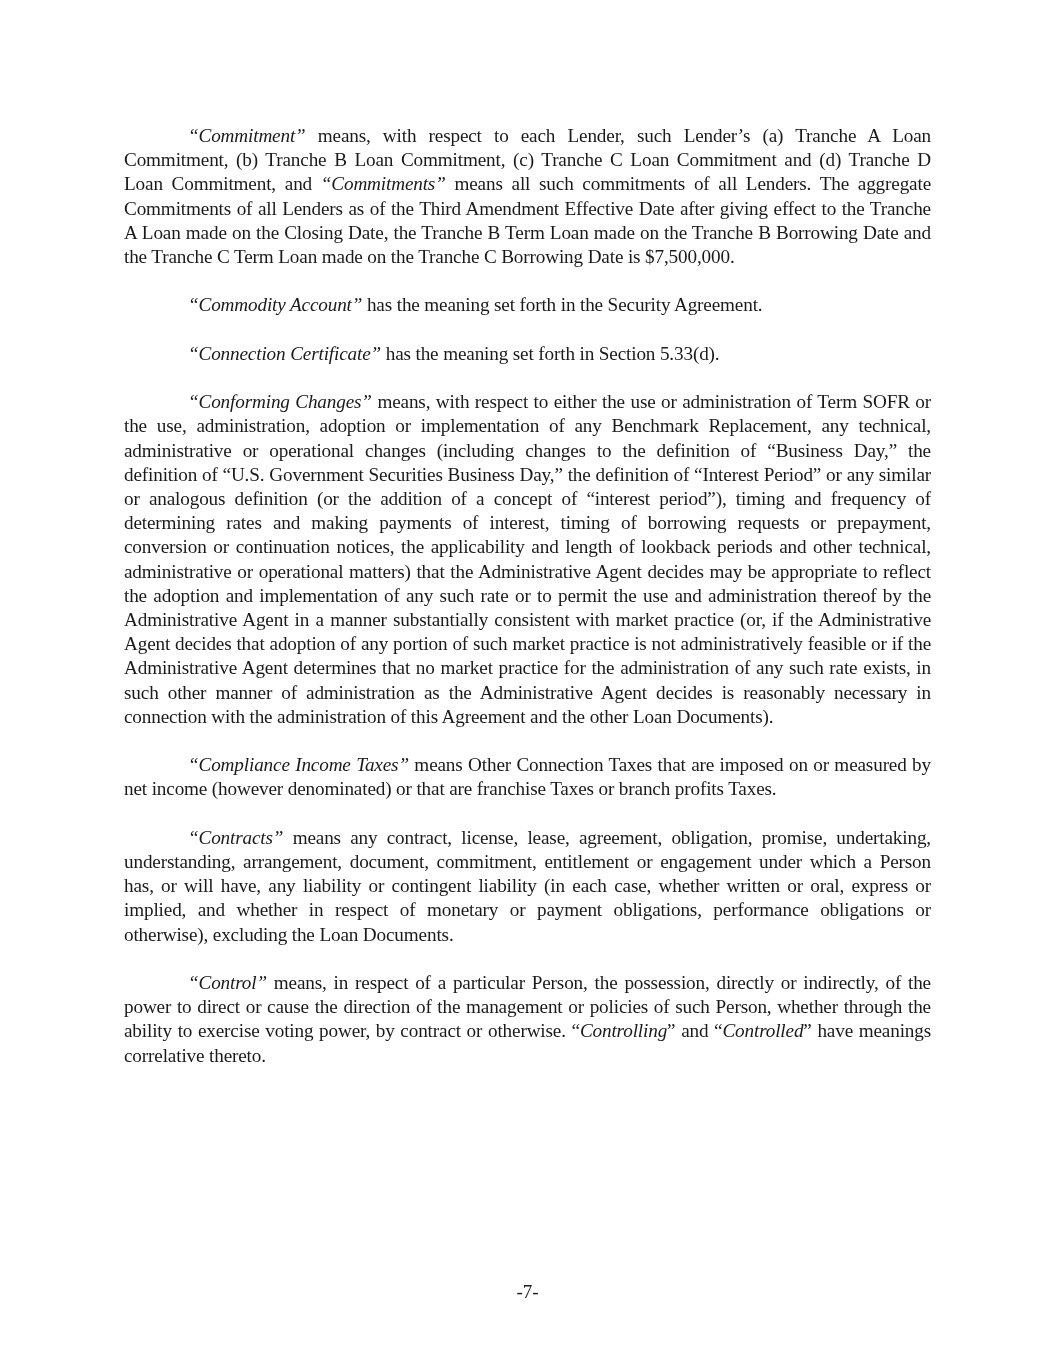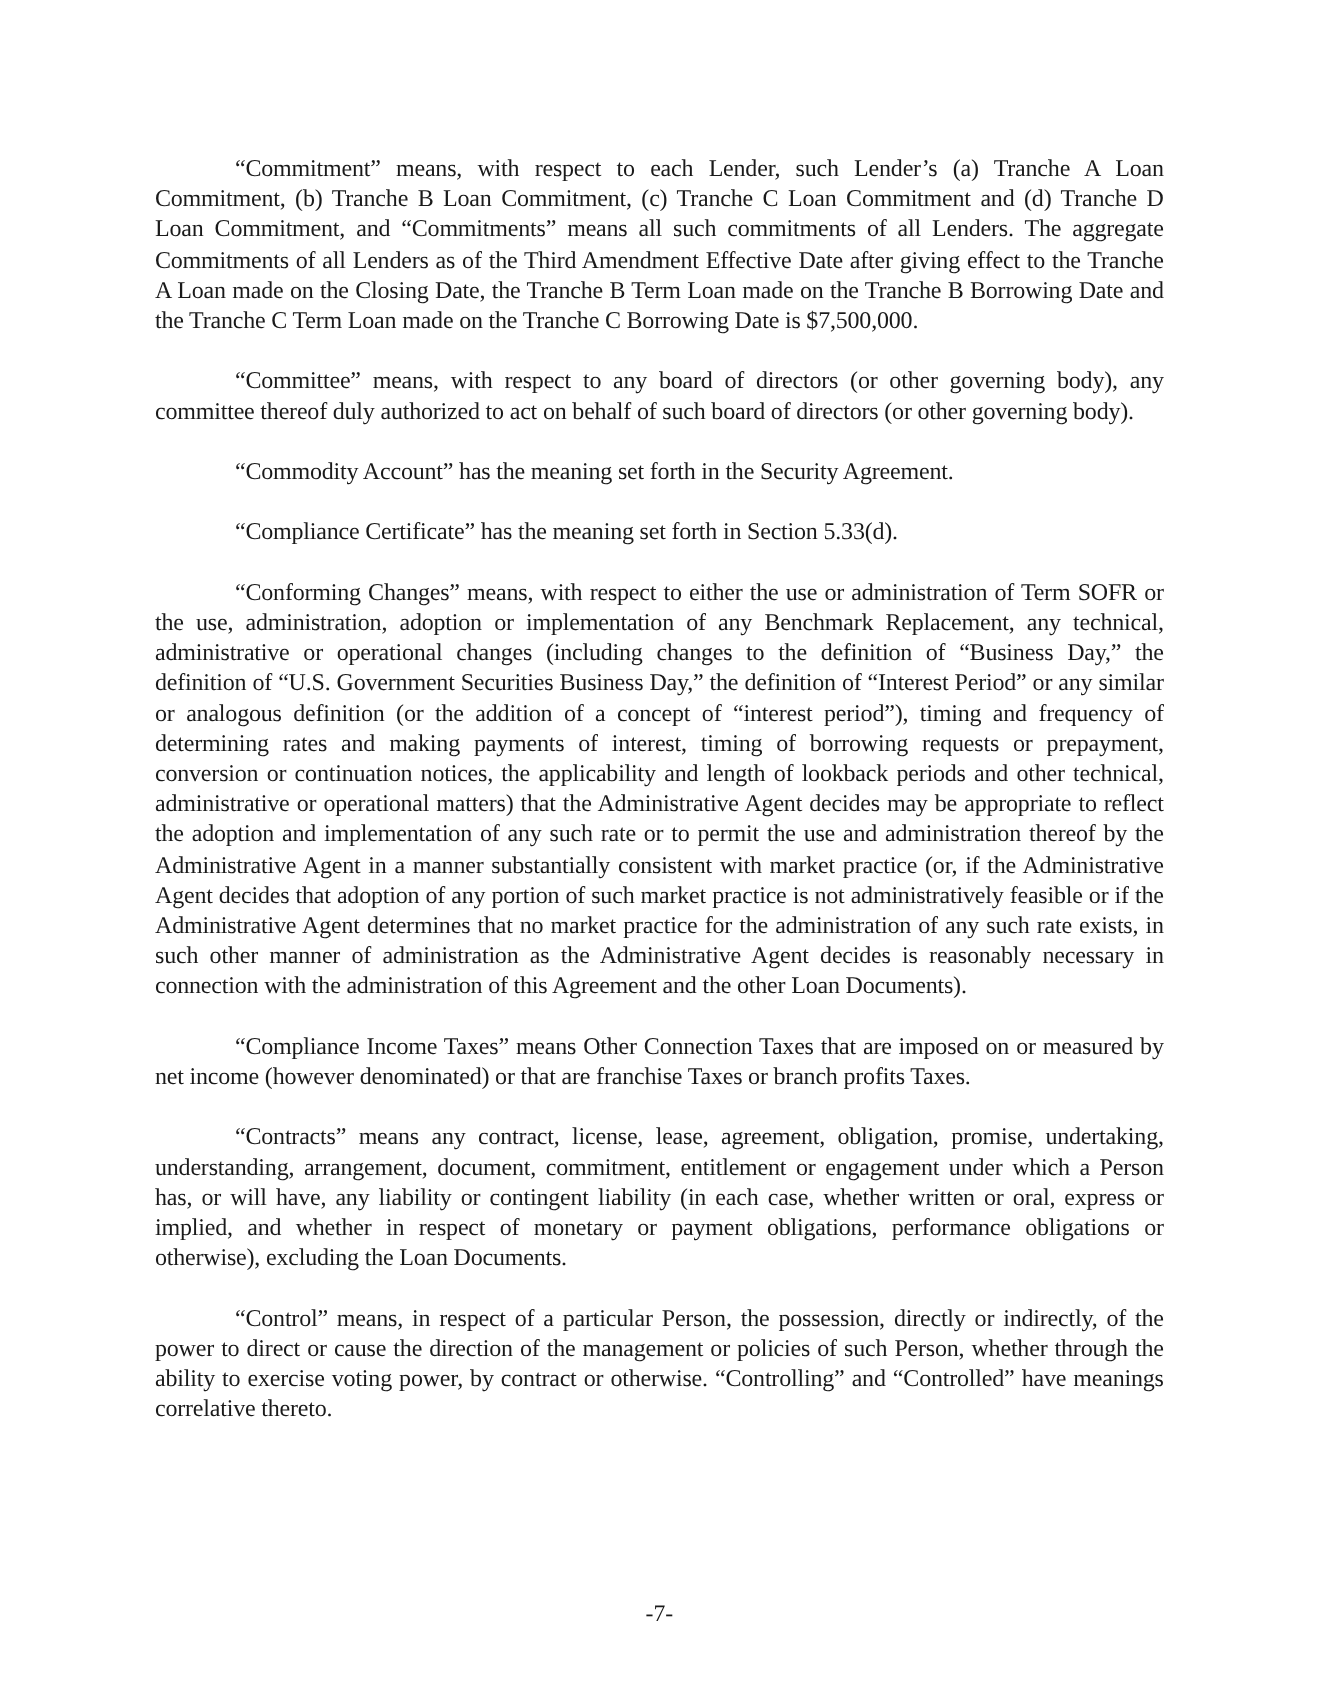--- a/index.html
+++ b/index.html
@@ -24,50 +24,48 @@
     .para {
       font-size: 19.2px;
       line-height: 24.2px;
       text-align: justify;
       text-indent: 64px;
       margin: 0 0 24.2px 0;
       letter-spacing: -0.15px;
       word-spacing: 0px;
     }
     .term {
+      font-style: italic;
     }
     .page-number {
       position: absolute;
       left: 0;
       width: 1055px;
       top: 1280px;
       text-align: center;
       font-size: 19px;
       line-height: 24px;
     }
   </style>
 </head>
 <body>
 
 <div class="page">
 
   <p class="para">
     <span class="term">“Commitment”</span><span> means, with respect to each Lender, such Lender’s (a) Tranche A Loan Commitment, (b) Tranche B Loan Commitment, (c) Tranche C Loan Commitment and (d) Tranche D Loan Commitment, and </span><span class="term">“Commitments”</span><span> means all such commitments of all Lenders.  The aggregate Commitments of all Lenders as of the Third Amendment Effective Date after giving effect to the Tranche A Loan made on the Closing Date, the Tranche B Term Loan made on the Tranche B Borrowing Date and the Tranche C Term Loan made on the Tranche C Borrowing Date is $7,500,000.</span>
   </p>
 
-  <p class="para">
-    <span class="term">“Committee”</span><span> means, with respect to any board of directors (or other governing body), any committee thereof duly authorized to act on behalf of such board of directors (or other governing body).</span>
-  </p>
 
   <p class="para">
     <span class="term">“Commodity Account”</span><span> has the meaning set forth in the Security Agreement.</span>
   </p>
 
   <p class="para">
-    <span class="term">“Compliance Certificate”</span><span> has the meaning set forth in Section 5.33(d).</span>
+    <span class="term">“Connection Certificate”</span><span> has the meaning set forth in Section 5.33(d).</span>
   </p>
 
   <p class="para">
     <span class="term">“Conforming Changes”</span><span> means, with respect to either the use or administration of Term SOFR or the use, administration, adoption or implementation of any Benchmark Replacement, any technical, administrative or operational changes (including changes to the definition of “Business Day,” the definition of “U.S. Government Securities Business Day,” the definition of “Interest Period” or any similar or analogous definition (or the addition of a concept of “interest period”), timing and frequency of determining rates and making payments of interest, timing of borrowing requests or prepayment, conversion or continuation notices, the applicability and length of lookback periods and other technical, administrative or operational matters) that the Administrative Agent decides may be appropriate to reflect the adoption and implementation of any such rate or to permit the use and administration thereof by the Administrative Agent in a manner substantially consistent with market practice (or, if the Administrative Agent decides that adoption of any portion of such market practice is not administratively feasible or if the Administrative Agent determines that no market practice for the administration of any such rate exists, in such other manner of administration as the Administrative Agent decides is reasonably necessary in connection with the administration of this Agreement and the other Loan Documents).</span>
   </p>
 
   <p class="para">
     <span class="term">“Compliance Income Taxes”</span><span> means Other Connection Taxes that are imposed on or measured by net income (however denominated) or that are franchise Taxes or branch profits Taxes.</span>
   </p>
 

